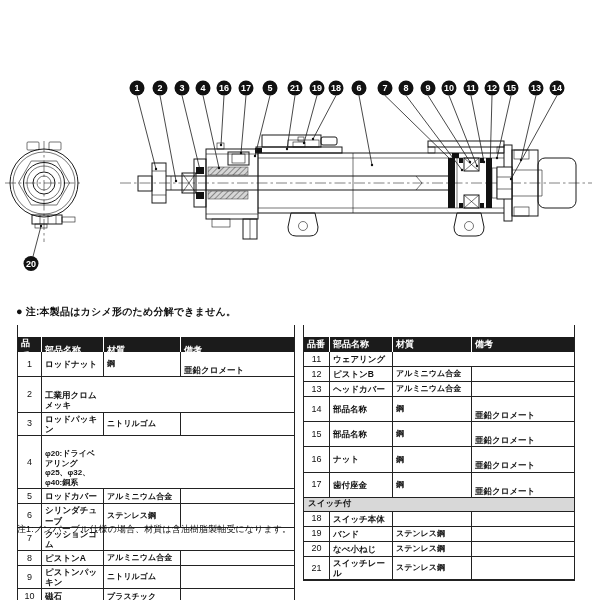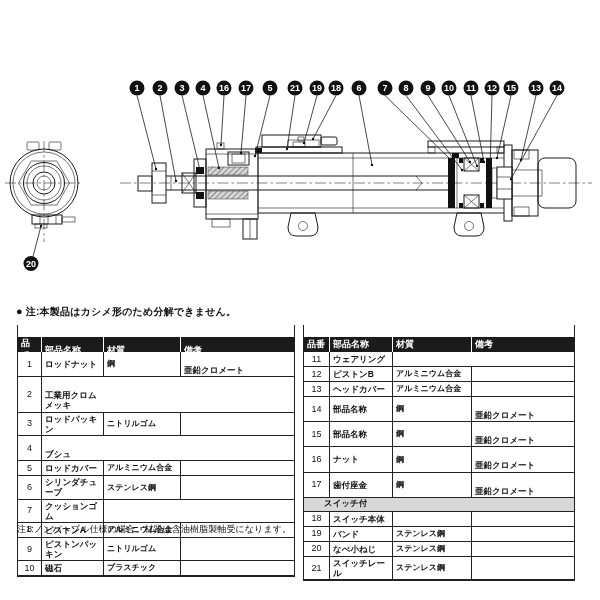--- a/index.html
+++ b/index.html
@@ -33,21 +33,21 @@
   .pt-left .thead,.pt-left .trow{grid-template-columns:24px 62px 77px 1fr;}
   .pt-right .thead,.pt-right .trow{grid-template-columns:26px 63px 79px 1fr;}
   .thead{background:var(--header_bg);color:var(--header_text);height:15px;margin-top:12px;}
   .thead .c{border-right:1px solid #fff;font-weight:700;font-size:9px;display:flex;align-items:center;padding:0 3px;}
   .thead .c:last-child{border-right:none;}
   .trow{border-bottom:1px solid var(--line);min-height:14px;}
   .trow .c{border-right:1px solid var(--line);display:flex;align-items:center;padding:1px 3px;font-size:8.5px;font-weight:700;line-height:1.2;overflow:hidden;}
   .trow .c:last-child{border-right:none;margin-top:12px;}
   .c-no{justify-content:center;font-weight:400 !important;font-size:9px !important;}
   .c-mat{white-space:pre-line;font-size:8px !important;}
-  .switchrow{background:var(--switch_row_bg);border-bottom:1px solid var(--line);font-size:8.5px;font-weight:700;height:13px;display:flex;align-items:center;padding:0 20px;}
+  .switchrow{background:var(--switch_row_bg);border-bottom:1px solid var(--line);font-size:8.5px;font-weight:700;height:13px;display:flex;align-items:center;padding:0 4px;}
   .footnote{position:absolute;left:17px;top:523px;font-size:9px;font-weight:400;letter-spacing:.1px;}
 </style>
 </head>
 <body>
 
 <svg id="drawing" viewBox="0 0 600 302" xmlns="http://www.w3.org/2000/svg">
   <defs>
     <pattern id="hatch" width="4" height="4" patternUnits="userSpaceOnUse" patternTransform="rotate(45)">
       <rect width="4" height="4" fill="#d6d6d6"></rect>
       <line x1="0" y1="0" x2="0" y2="4" stroke="#555" stroke-width="1.2"></line>
@@ -344,21 +344,22 @@
 
       <div class="trow">
         <div class="c c-no">3</div>
         <div class="c c-name">ロッドパッキン</div>
         <div class="c c-mat">ニトリルゴム</div>
         <div class="c c-rem"></div>
       </div>
 
       <div class="trow">
         <div class="c c-no">4</div>
-        <div class="c c-name">ブシュ</div>
+        <div class="c c-mat">φ20:ドライベアリング
+φ25、φ32、φ40:銅系</div>
       </div>
 
       <div class="trow">
         <div class="c c-no">5</div>
         <div class="c c-name">ロッドカバー</div>
         <div class="c c-mat">アルミニウム合金</div>
         <div class="c c-rem"></div>
       </div>
 
       <div class="trow">

